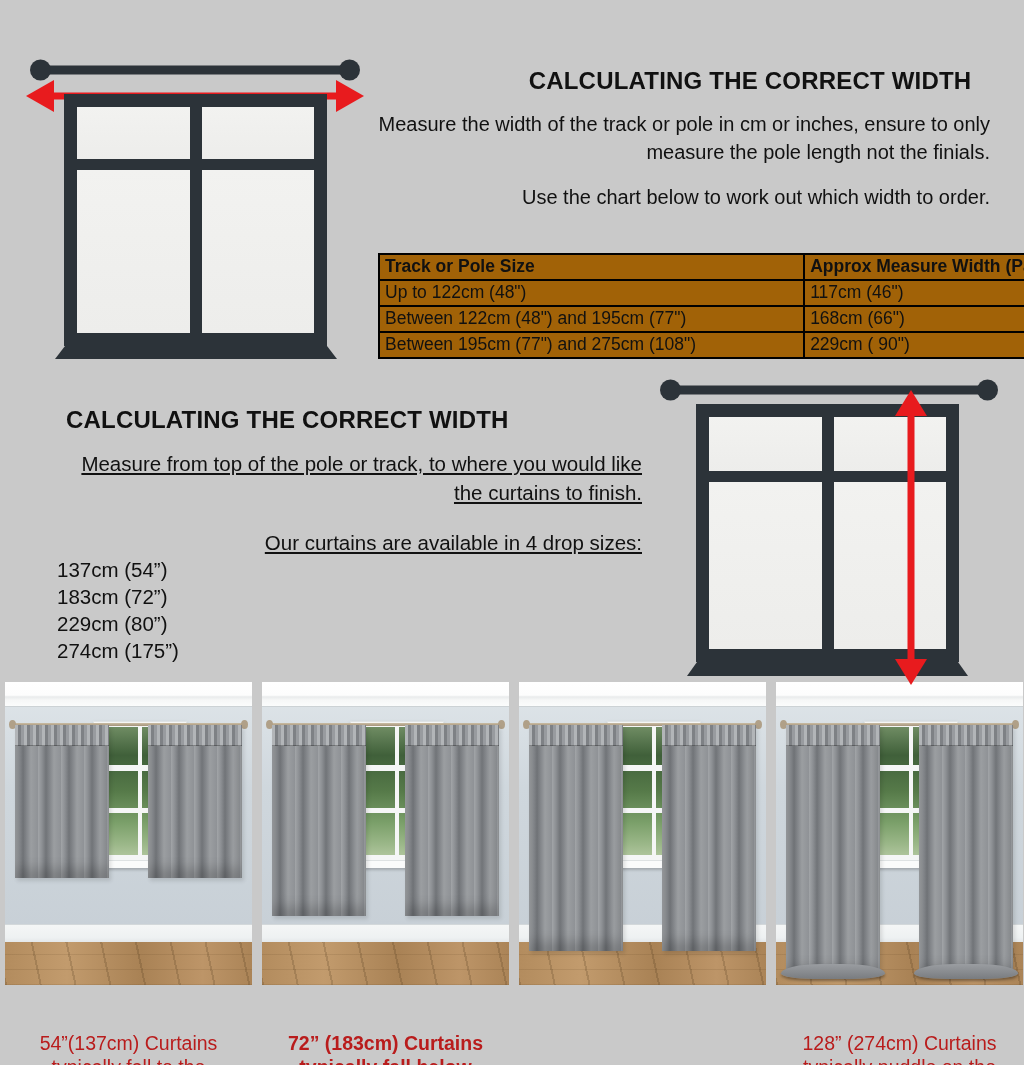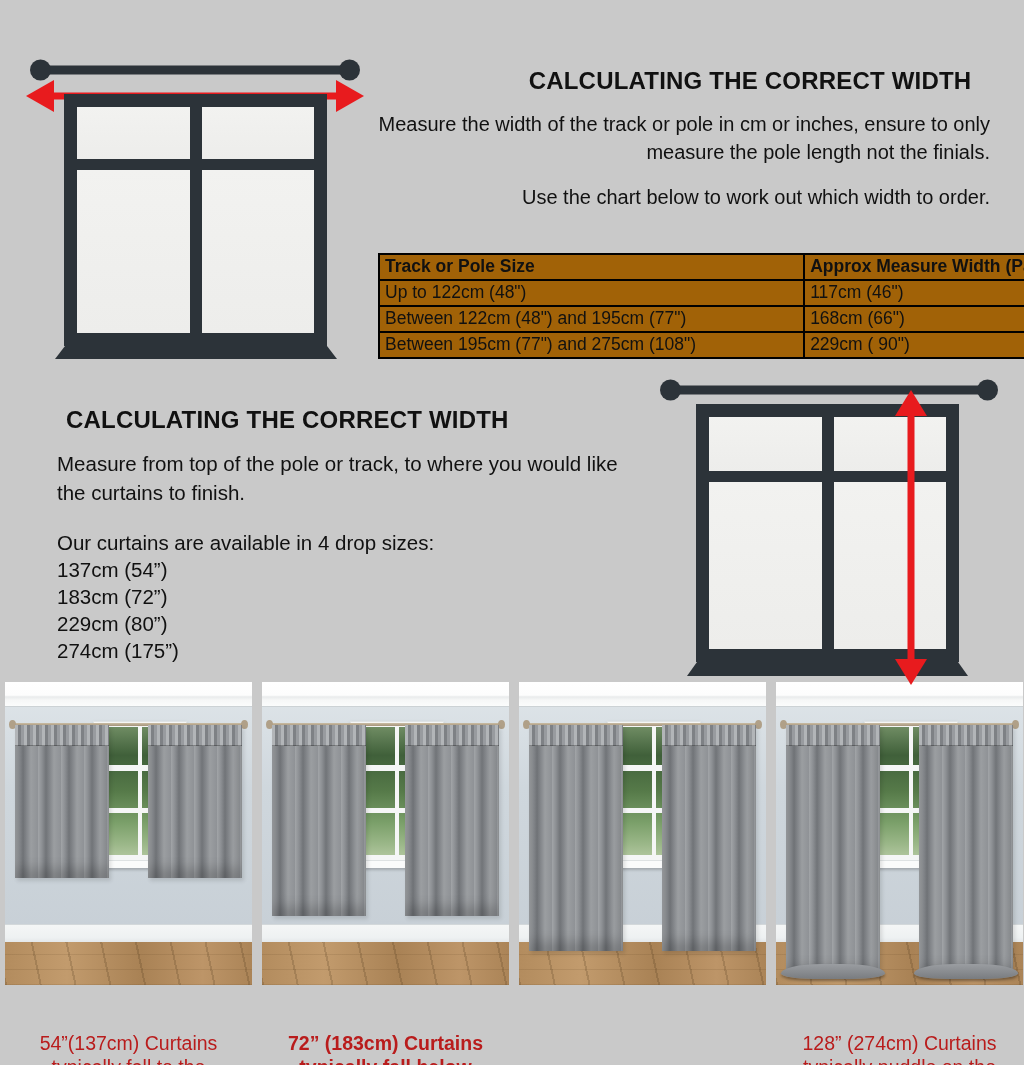--- a/index.html
+++ b/index.html
@@ -57,21 +57,21 @@
   
   #size-table { position:absolute; left:378px; top:253px; width:775px;
     border-collapse:collapse; background:#a16207; table-layout:fixed; }
   #size-table th, #size-table td { border:2px solid #000; font-size:17.5px;
     padding:1px 5px 2px 5px; text-align:left; white-space:nowrap; overflow:hidden; }
   #size-table th { font-weight:bold; }
   #size-table col.c1 { width:55%; } #size-table col.c2 { width:45%; }
 
   
   #drop-title { left:56px; top:396px; width:600px; text-align:left; }
-  .dpara { position:absolute; margin:0; font-size:20.5px; line-height:29px; text-align:left; }
+  .dpara { position:absolute; margin:0; font-size:20.5px; line-height:29px; text-align:right;text-decoration:underline; }
   #drop-para1 { left:57px; top:449px; width:585px; }
   #drop-para2 { left:57px; top:528px; width:585px; }
   #drop-list { position:absolute; left:57px; top:556px; font-size:20.5px; line-height:27px; }
 
   
   .photo { position:absolute; top:682px; width:247px; height:303px; overflow:hidden;
     background:linear-gradient(180deg,#e0e6ea 0%,#cfd7dd 35%,#c5cdd4 100%); }
   .photo .molding { position:absolute; left:0; top:0; right:0; height:24px; z-index:5;
     background:linear-gradient(180deg,#ffffff 0%,#fdfdfd 55%,#e9ebec 62%,#f6f7f7 75%,#fbfcfc 100%);
     border-bottom:1px solid #ccd2d5; }

